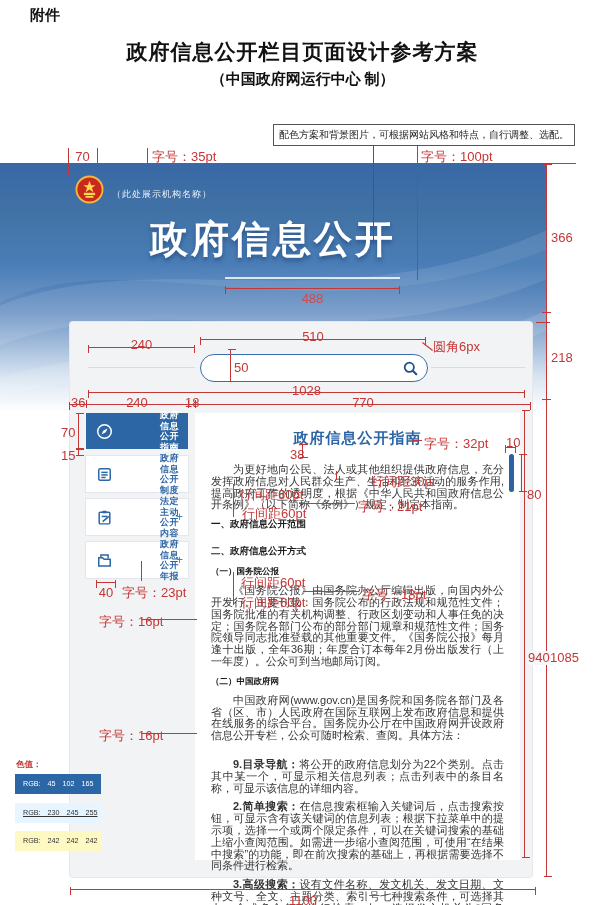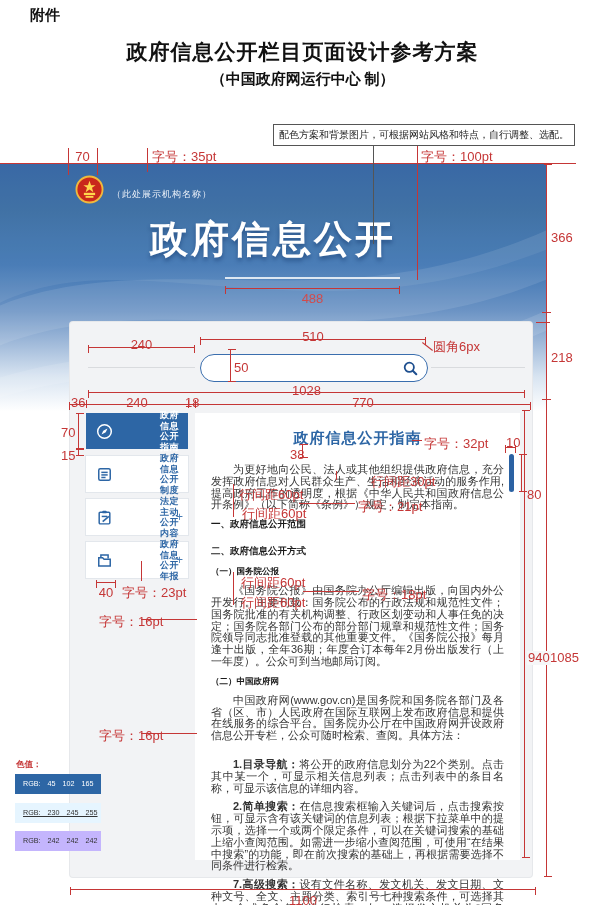--- a/index.html
+++ b/index.html
@@ -216,23 +216,23 @@
 
   <div class="content">
     <h1>政府信息公开指南</h1>
     <p>为更好地向公民、法人或其他组织提供政府信息，充分发挥政府信息对人民群众生产、生活和经济活动的服务作用,提高政府工作的透明度，根据《中华人民共和国政府信息公开条例》（以下简称《条例》）规定，制定本指南。</p>
     <h2>一、政府信息公开范围</h2>
     <h2 class="gap2">二、政府信息公开方式</h2>
     <h3>（一）国务院公报</h3>
     <p>《国务院公报》由国务院办公厅编辑出版，向国内外公开发行。主要刊载：国务院公布的行政法规和规范性文件；国务院批准的有关机构调整、行政区划变动和人事任免的决定；国务院各部门公布的部分部门规章和规范性文件；国务院领导同志批准登载的其他重要文件。《国务院公报》每月逢十出版，全年36期；年度合订本每年2月份出版发行（上一年度）。公众可到当地邮局订阅。</p>
     <h3>（二）中国政府网</h3>
     <p>中国政府网(www.gov.cn)是国务院和国务院各部门及各省（区、市）人民政府在国际互联网上发布政府信息和提供在线服务的综合平台。国务院办公厅在中国政府网开设政府信息公开专栏，公众可随时检索、查阅。具体方法：</p>
-    <p class="gap"><b>1.目录导航：</b><span>将公开的政府信息划分为22个类别。点击其中某一个，可显示相关信息列表；点击列表中的条目名称，可显示该信息的详细内容。</span></p>
+    <p class="gap"><b>9.目录导航：</b><span>将公开的政府信息划分为22个类别。点击其中某一个，可显示相关信息列表；点击列表中的条目名称，可显示该信息的详细内容。</span></p>
     <p><b>2.简单搜索：</b><span>在信息搜索框输入关键词后，点击搜索按钮，可显示含有该关键词的信息列表；根据下拉菜单中的提示项，选择一个或两个限定条件，可以在关键词搜索的基础上缩小查阅范围。如需进一步缩小查阅范围，可使用“在结果中搜索”的功能，即在前次搜索的基础上，再根据需要选择不同条件进行检索。</span></p>
-    <p><b>7.高级搜索：</b><span>设有文件名称、发文机关、发文日期、文种文号、全文、主题分类、索引号七种搜索条件，可选择其中一个或多个条件进行检索。如：选择发文机关为“国务院”，即可搜索到国务院公开的全部文件；选择发文日期、文种文号、主题分类等多个条件，可搜索到满足上述条件的文件。</span></p>
+    <p><b>3.高级搜索：</b><span>设有文件名称、发文机关、发文日期、文种文号、全文、主题分类、索引号七种搜索条件，可选择其中一个或多个条件进行检索。如：选择发文机关为“国务院”，即可搜索到国务院公开的全部文件；选择发文日期、文种文号、主题分类等多个条件，可搜索到满足上述条件的文件。</span></p>
   </div>
 
   <div class="rline" style="left:412px;top:440px;width:10px;height:1px;"></div>
   <div class="rlab" style="left:424px;top:437px;">字号：32pt</div>
   <div class="dimv" style="left:302px;top:444px;height:14px;"></div>
   <div class="rlab" style="left:290px;top:448px;">38</div>
   <div class="rline" style="left:336px;top:471px;width:1px;height:9px;"></div>
   <div class="rlab" style="left:328px;top:475px;padding-left:43px;">行间距30pt</div>
   <div class="rline" style="left:233px;top:484px;width:1px;height:33px;"></div>
   <div class="rlab" style="left:239px;top:488px;">行间距60pt</div>
@@ -254,15 +254,15 @@
   <div class="dimh" style="left:505px;top:447px;width:11px;"></div>
   <div class="dimv" style="left:521px;top:454px;height:38px;"></div>
   <div class="rlab" style="left:527px;top:488px;">80</div>
 
   <div class="dimh" style="left:70px;top:889px;width:466px;"></div>
   <div class="rlab c" style="left:70px;top:894px;width:466px;">1100</div>
 
   <div class="rlab" style="left:16px;top:760px;font-size:8.5px;font-weight:bold;">色值：</div>
   <div class="sw" style="top: 774px; color: rgb(255, 255, 255); background: rgb(45, 102, 165);">RGB:  45  102  165</div>
   <div class="sw" style="top: 803px; color: rgb(51, 51, 51); background: rgb(230, 245, 255); text-decoration: underline;">RGB:  230  245  255</div>
-  <div class="sw" style="top: 831px; color: rgb(51, 51, 51); background: #c4b5fd;">RGB:  242  242  242</div>
+  <div class="sw" style="top: 831px; color: rgb(51, 51, 51); background: #fef9c3;">RGB:  242  242  242</div>
 
 </div>
 
 </body></html>

